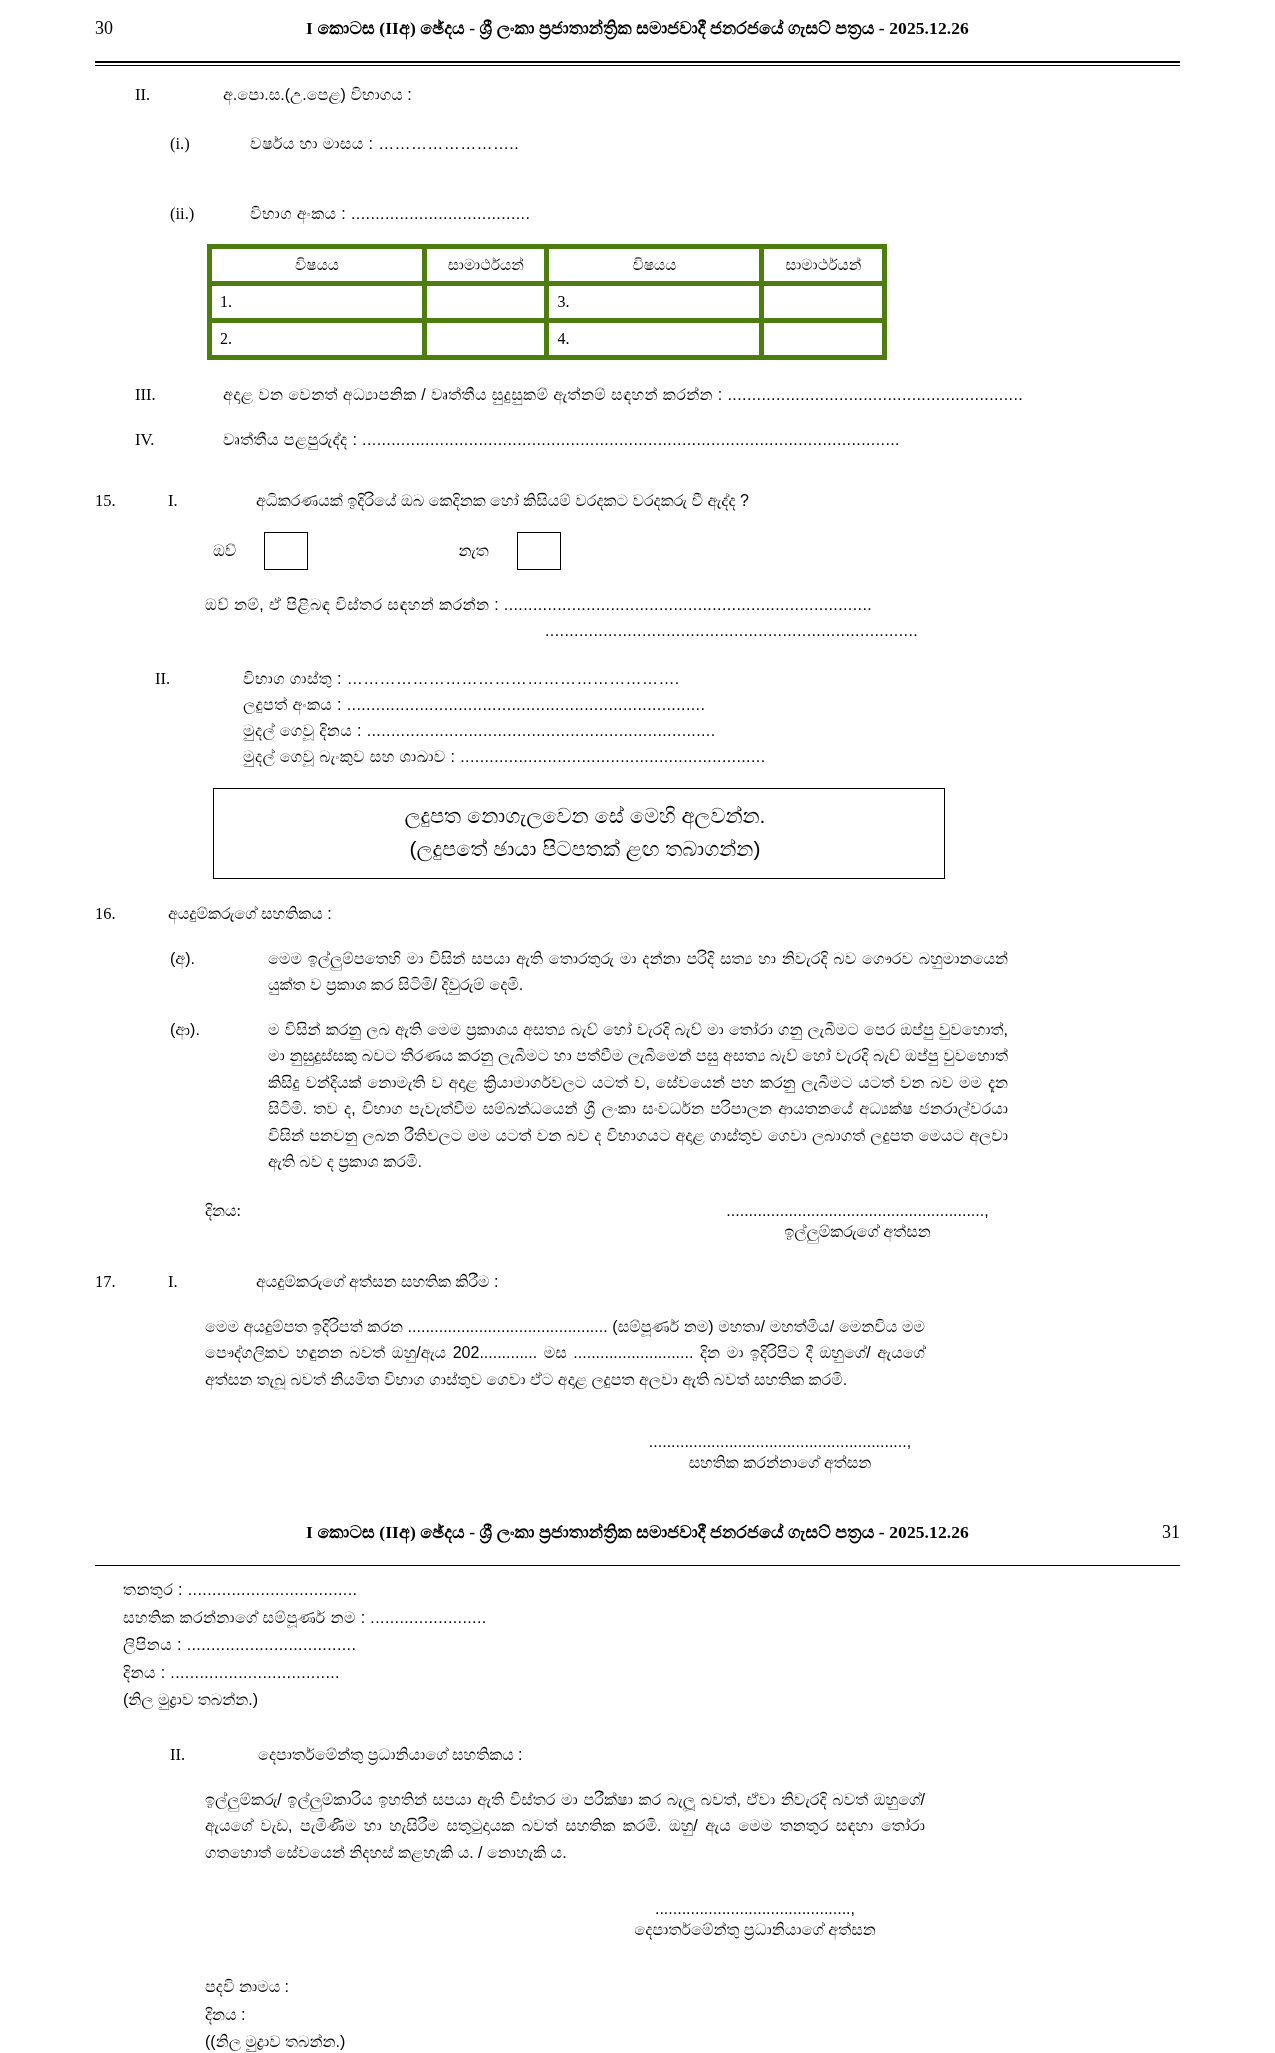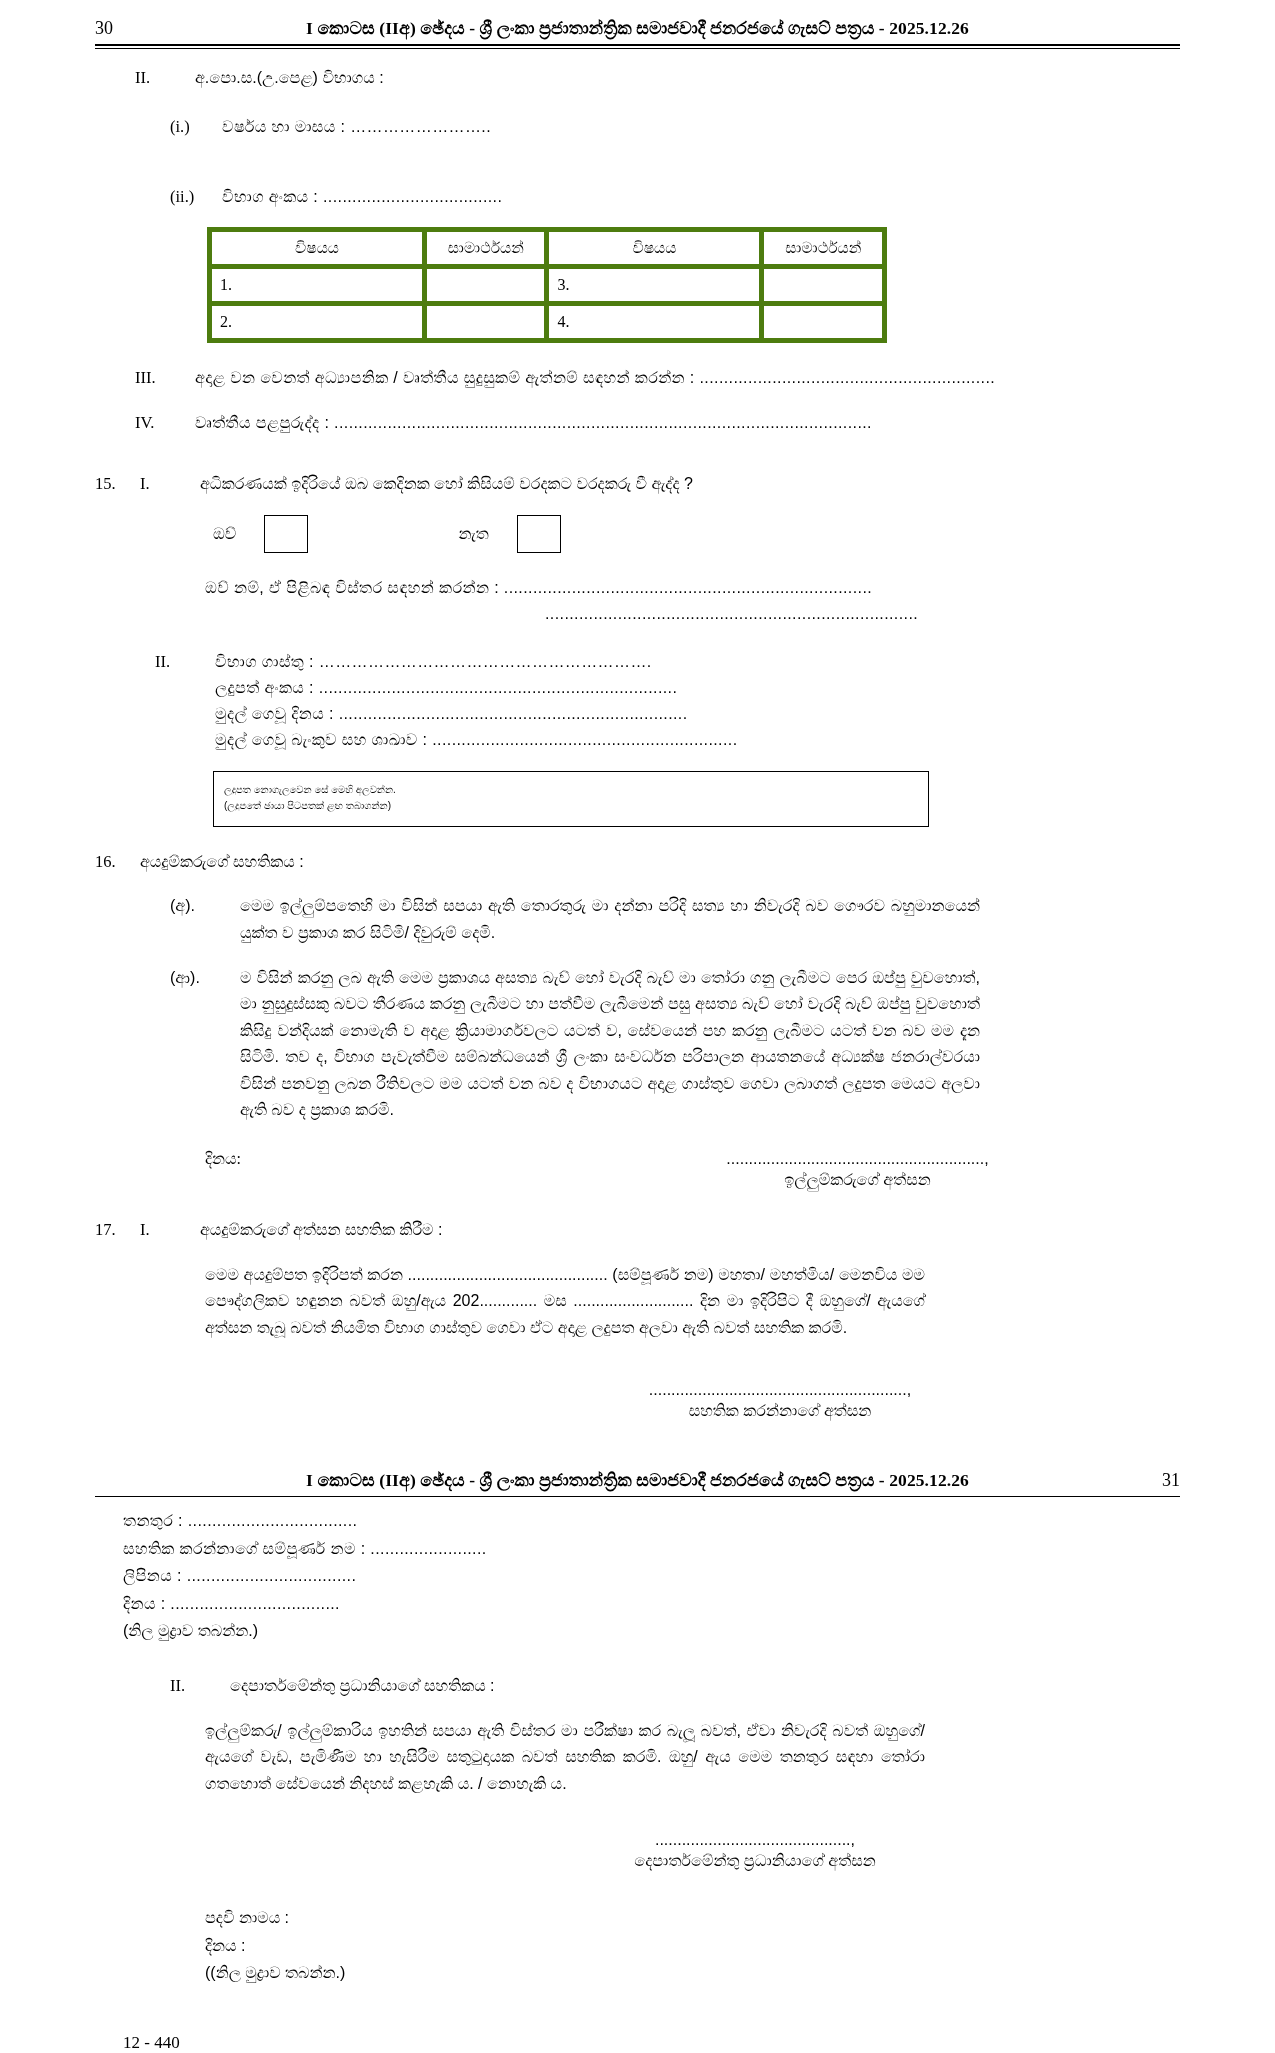--- a/index.html
+++ b/index.html
@@ -24,21 +24,21 @@
   .inner {
     padding: 18px 95px 0 95px;
   }
 
   
   .runhead {
     display: flex;
     align-items: flex-end;
     font-size: 17.5px;
     font-weight: bold;
-    padding-bottom: 5px;
+    padding-bottom: 22px;
   }
   .runhead .pageno {
     width: 100px;
     font-weight: normal;
     font-size: 18px;
   }
   .runhead .rh-title {
     flex: 1;
     text-align: center;
     letter-spacing: 0.1px;
@@ -59,20 +59,21 @@
     border-top: 1.6px solid #000;
     margin-bottom: 10px;
   }
 
   
   .row {
     display: flex;
     align-items: flex-start;
     font-size: 16.5px;
     line-height: 1.62;
+    gap: 28px;
   }
   .num {
     flex: 0 0 auto;
     font-family: "Liberation Serif", serif;
   }
   .w-45 { width: 45px; }
   .w-52 { width: 52px; }
   .w-60 { width: 60px; }
   .w-70 { width: 70px; }
   .txt { flex: 1; }
@@ -129,24 +130,24 @@
     margin-left: 28px;
     background: #fff;
   }
   .gap-no { width: 150px; }
 
   
   .notice-box {
     border: 1.6px solid #000;
     margin: 18px 0 0 118px;
     width: 690px;
-    padding: 10px 14px 12px 10px;
-    text-align: left;
-    font-family: "Liberation Sans", "DejaVu Sans", sans-serif;
-    font-size: 10px;
+    padding: 10px 14px 12px 26px;
+    text-align: center;
+    font-family: "Liberation Sans", "DejaVu Sans", sans-serif;
+    font-size: 21px;
     line-height: 1.6;
   }
 
   
   .sig-block {
     margin-top: 26px;
     display: flex;
     font-size: 16px;
   }
   .sig-left {

